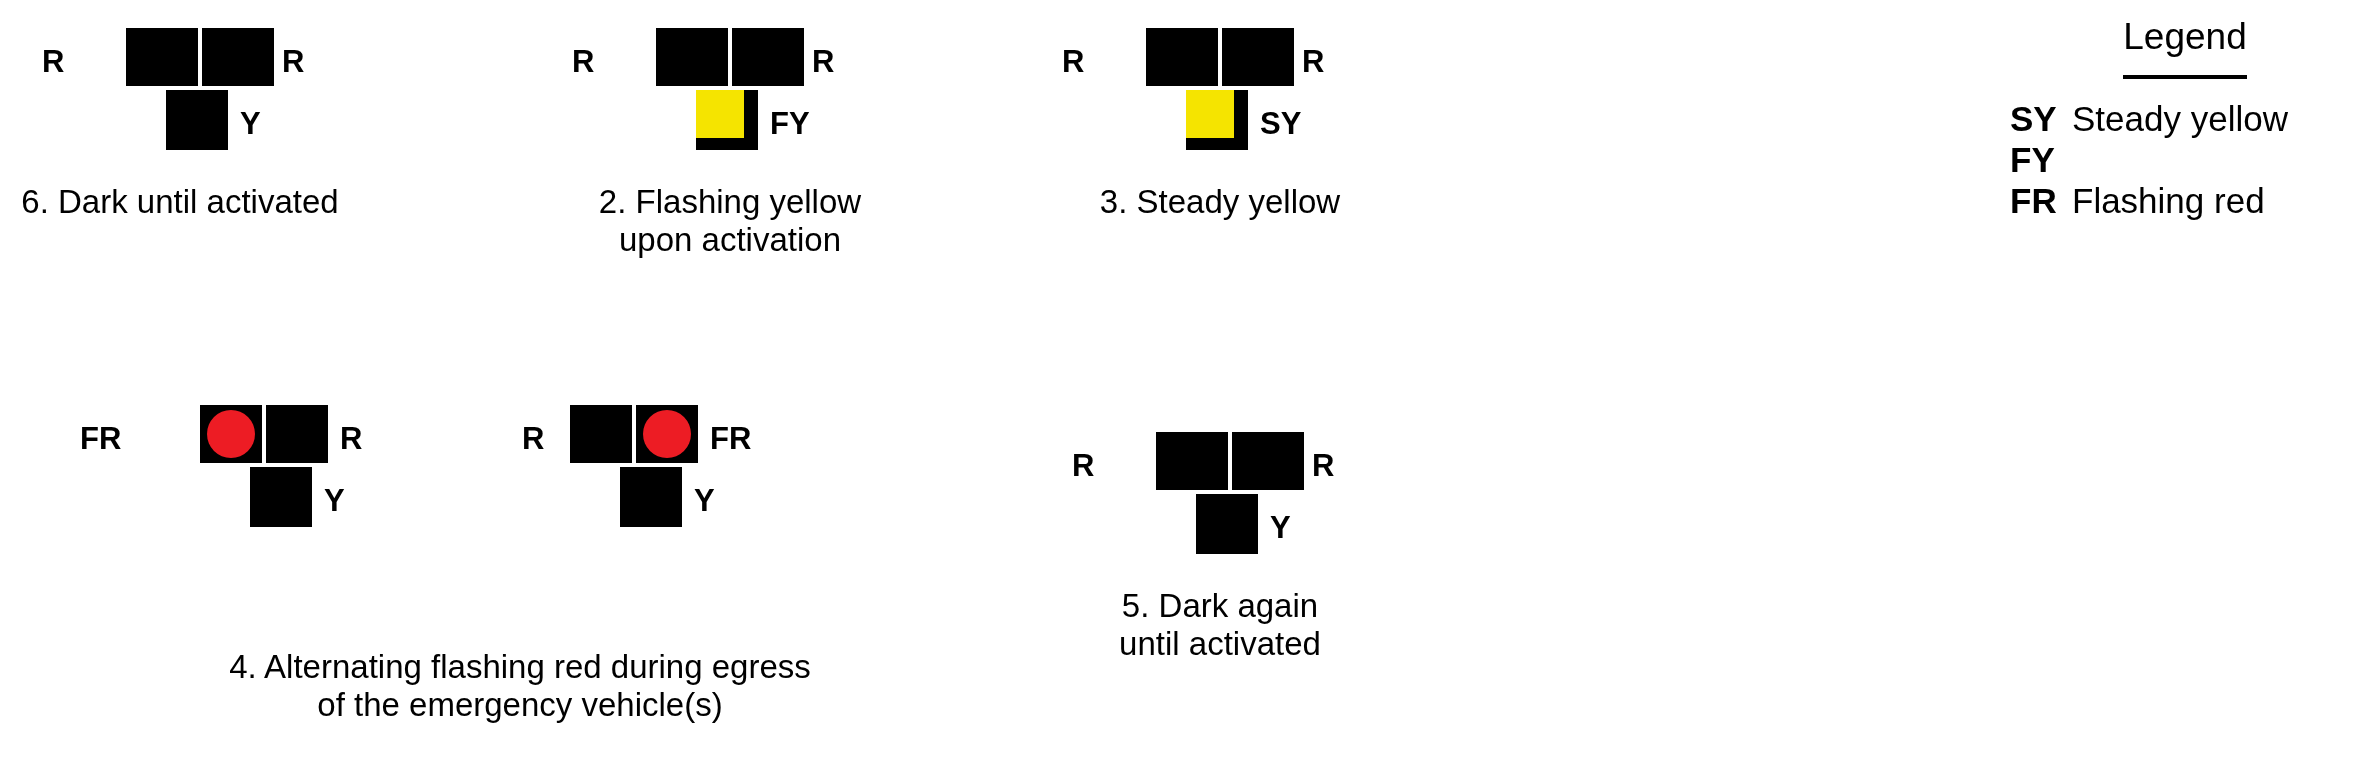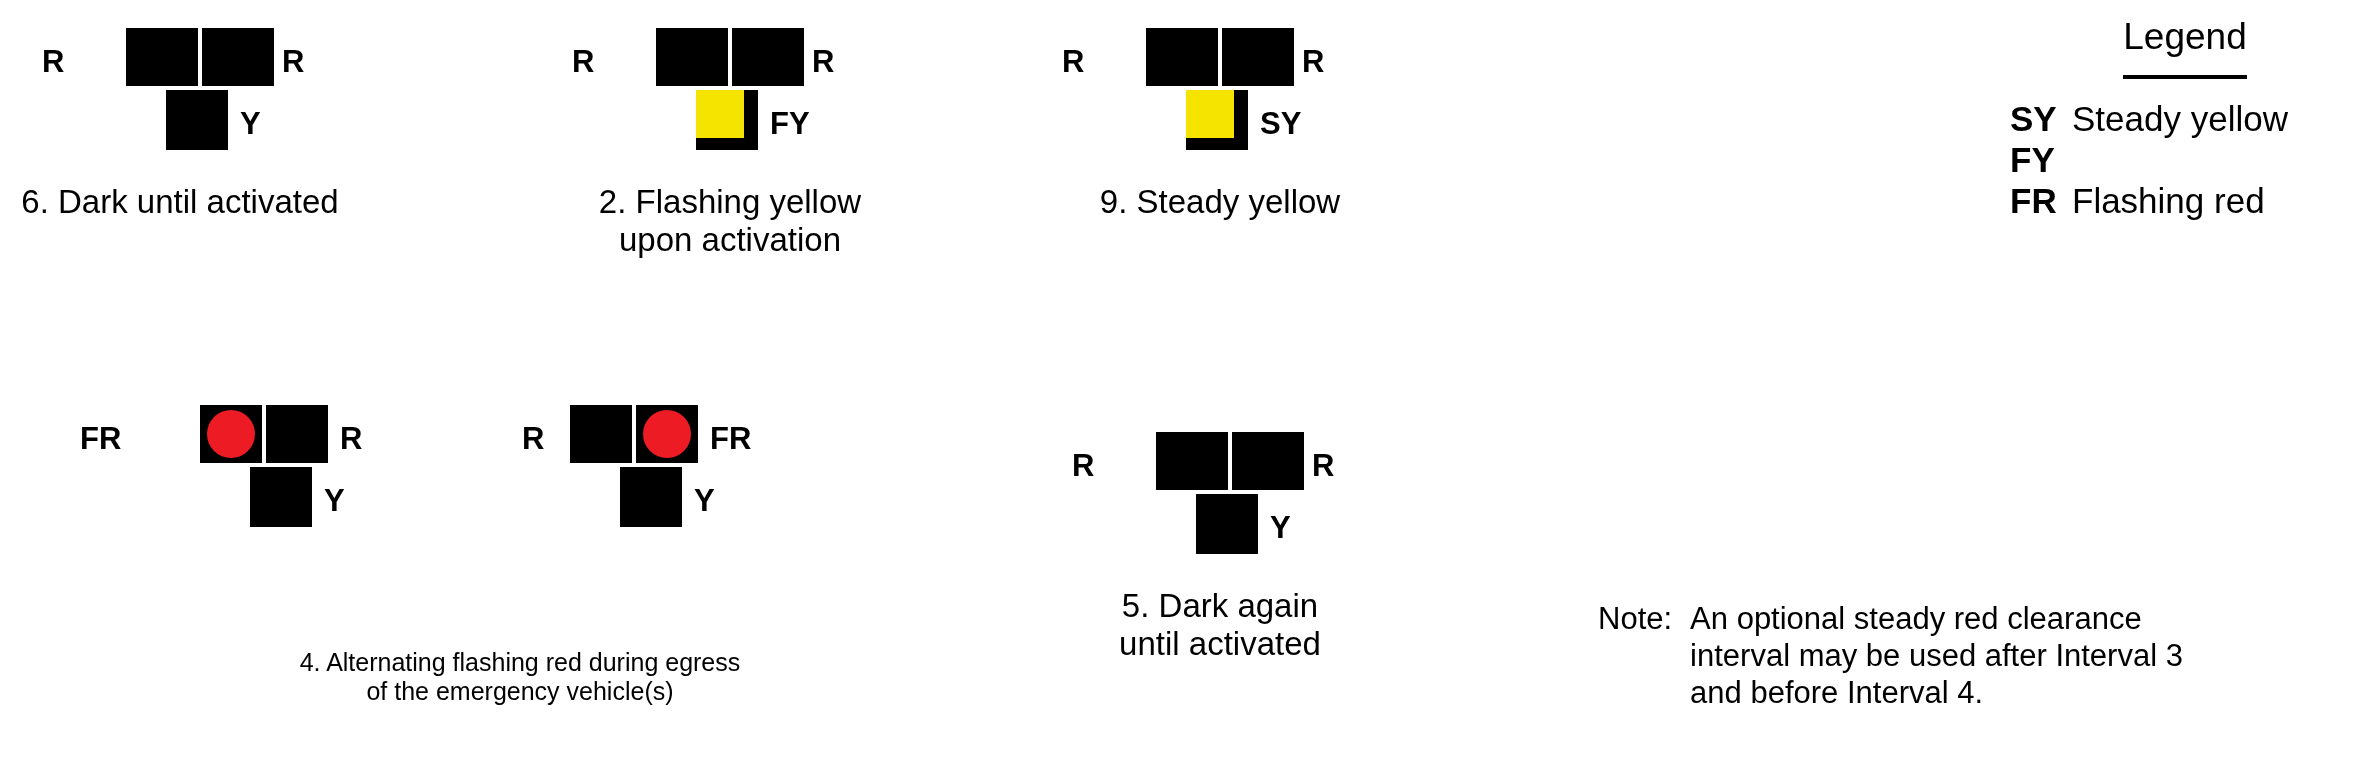--- a/index.html
+++ b/index.html
@@ -162,21 +162,21 @@
         <div class="lamp" style="width:72px; height:58px;"></div>
         <div class="lamp" style="width:72px; height:58px;"></div>
       </div>
       <div class="botlamp" style="left:76px; top:62px; width:62px; height:60px;">
         <div class="bulb" style="width:48px; height:48px; background:#F5E400;"></div>
       </div>
       <div class="side-label" style="left:-48px; top:18px; font-size:31px;">R</div>
       <div class="side-label" style="left:192px; top:18px; font-size:31px;">R</div>
       <div class="side-label" style="left:150px; top:80px; font-size:31px;">SY</div>
     </div>
-    <div class="caption" style="left:-60px; top:155px; width:340px; font-size:33px;">9. Steady yellow</div>
+    <div class="caption" style="left:-60px; top:155px; width:340px; font-size:33px;">3. Steady yellow</div>
   </div>
 
   <div class="panel" style="left:190px; top:405px;">
     <div class="head" style="width:200px; height:150px;">
       <div class="toprow" style="left:10px;">
         <div class="lamp" style="width:62px; height:58px;">
           <div class="bulb" style="width:48px; height:48px; background:#ED1C24;"></div>
         </div>
         <div class="lamp" style="width:62px; height:58px;"></div>
       </div>
@@ -195,21 +195,21 @@
           <div class="bulb" style="width:48px; height:48px; background:#ED1C24;"></div>
         </div>
       </div>
       <div class="botlamp" style="left:60px; top:62px; width:62px; height:60px;"></div>
       <div class="side-label" style="left:-38px; top:18px; font-size:31px;">R</div>
       <div class="side-label" style="left:150px; top:18px; font-size:31px;">FR</div>
       <div class="side-label" style="left:134px; top:80px; font-size:31px;">Y</div>
     </div>
   </div>
 
-  <div class="caption" style="left:80px; top:648px; width:880px; font-size:25px;">4. Alternating flashing red during egress
+  <div class="caption" style="left:80px; top:648px; width:880px; font-size:33px;">4. Alternating flashing red during egress
 of the emergency vehicle(s)</div>
 
   <div class="panel" style="left:1150px; top:432px;">
     <div class="head" style="width:240px; height:150px;">
       <div class="toprow" style="left:6px;">
         <div class="lamp" style="width:72px; height:58px;"></div>
         <div class="lamp" style="width:72px; height:58px;"></div>
       </div>
       <div class="botlamp" style="left:46px; top:62px; width:62px; height:60px;"></div>
       <div class="side-label" style="left:-78px; top:18px; font-size:31px;">R</div>
@@ -232,20 +232,14 @@
       <div class="legend-row">
         <span class="legend-abbr">FY</span>
       </div>
       <div class="legend-row">
         <span class="legend-abbr">FR</span>
         <span class="legend-desc">Flashing red</span>
       </div>
     </div>
   </div>
 
-  <div class="note-block" style="left:1598px; top:600px; width:740px; font-size:31px;">
-    <div class="note-label">Note:</div>
-    <div class="note-body">An optional steady red clearance
-interval may be used after Interval 3
-and before Interval 4.</div>
-  </div>
 
 </div>
 
 </body></html>

